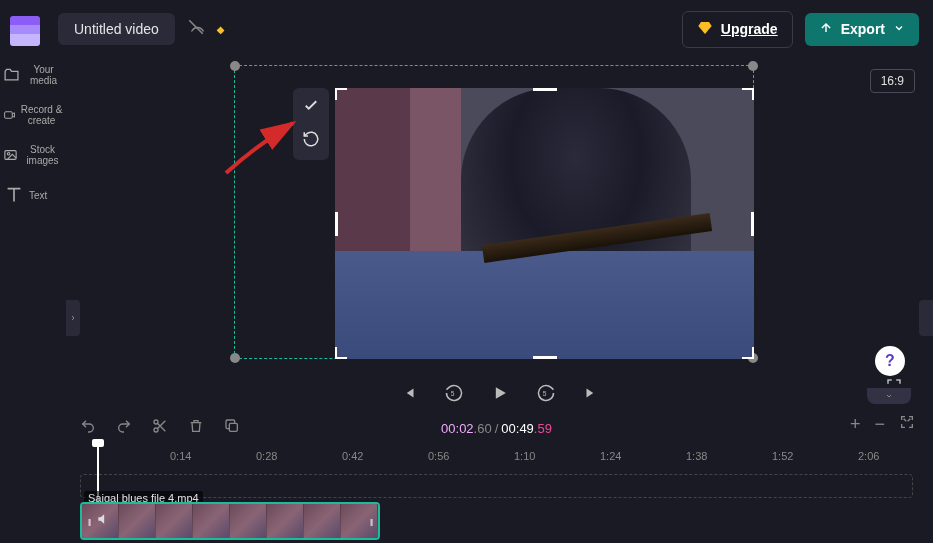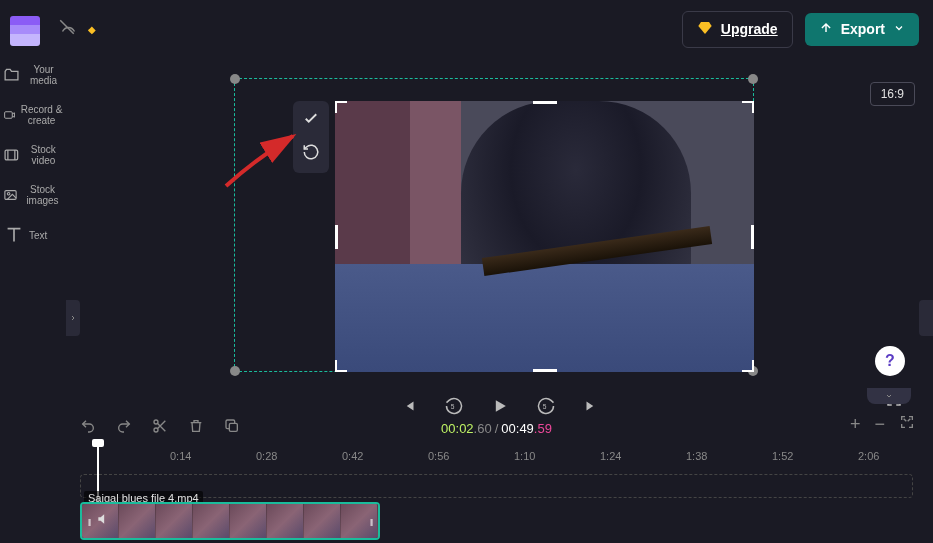--- a/index.html
+++ b/index.html
@@ -10,21 +10,21 @@
 .diamond-mini { color: #fbbf24; font-size: 10px; }
 .spacer { flex: 1; }
 .upgrade-btn { display: flex; align-items: center; gap: 8px; border: 1px solid #3a3a48; border-radius: 6px; padding: 8px 14px; font-size: 14px; font-weight: 600; color: #fff; cursor: pointer; text-decoration: underline; }
 .export-btn { display: flex; align-items: center; gap: 8px; background: #0f766e; border-radius: 6px; padding: 8px 14px; font-size: 14px; font-weight: 600; color: #fff; cursor: pointer; }
 .eyeoff-icon { color: #888; }
 .sidebar { position: absolute; left: 0; top: 58px; width: 66px; height: calc(100% - 58px); display: flex; flex-direction: column; align-items: center; gap: 18px; padding-top: 6px; }
 .side-item { display: flex; align-items: center; gap: 4px; color: #aaa; font-size: 10px; text-align: center; cursor: pointer; width: 60px; }
 .side-item svg { width: 22px; height: 22px; }
 .side-toggle { position: absolute; left: 66px; top: 300px; width: 14px; height: 36px; background: #2a2a38; border-radius: 0 4px 4px 0; display: flex; align-items: center; justify-content: center; color: #888; cursor: pointer; }
 .right-toggle { position: absolute; right: 0; top: 300px; width: 14px; height: 36px; background: #2a2a38; border-radius: 4px 0 0 4px; cursor: pointer; }
-.preview-area { position: absolute; left: 66px; top: 74px; right: 0; height: 350px; }
+.preview-area { position: absolute; left: 66px; top: 61px; right: 0; height: 350px; }
 .aspect-pill { position: absolute; right: 18px; top: 8px; border: 1px solid #4a4a58; border-radius: 4px; padding: 4px 10px; font-size: 12px; cursor: pointer; }
 .canvas-box { position: absolute; left: 168px; top: 4px; width: 520px; height: 294px; border: 1px dashed #1abc9c; }
 .canvas-box .corner { width: 10px; height: 10px; border-radius: 50%; background: #888; position: absolute; }
 .canvas-box .tl { left: -5px; top: -5px; }
 .canvas-box .tr { right: -5px; top: -5px; }
 .canvas-box .bl { left: -5px; bottom: -5px; }
 .canvas-box .br { right: -5px; bottom: -5px; }
 .inner-frame { position: absolute; left: 100px; top: 22px; right: -1px; bottom: -1px; background: #3a3a45; }
 .inner-frame .sel-corner { position: absolute; width: 12px; height: 12px; border: 2px solid #fff; }
 .inner-frame .stl { left: 0; top: 0; border-right: none; border-bottom: none; }
@@ -40,21 +40,21 @@
 .crop-toolbar .tbicon { color: #ddd; cursor: pointer; }
 .arrow-overlay { position: absolute; left: 155px; top: 50px; pointer-events: none; }
 .player-controls { position: absolute; bottom: 8px; left: 0; right: 0; display: flex; align-items: center; justify-content: center; gap: 26px; }
 .player-controls .pc { color: #bbb; cursor: pointer; display: inline-flex; }
 .fullscreen { position: absolute; right: 30px; bottom: 12px; color: #bbb; cursor: pointer; }
 .help-btn { position: absolute; right: 28px; top: 346px; width: 30px; height: 30px; border-radius: 50%; background: #fff; color: #5b3cc4; display: flex; align-items: center; justify-content: center; font-weight: 900; font-size: 16px; cursor: pointer; }
 .panel-handle { position: absolute; right: 22px; top: 388px; width: 44px; height: 16px; background: #323244; border-radius: 0 0 8px 8px; display: flex; align-items: center; justify-content: center; color: #888; cursor: pointer; }
 .timeline-toolbar { position: absolute; left: 80px; top: 414px; right: 20px; height: 28px; display: flex; align-items: center; gap: 20px; }
 .timeline-toolbar .tt { color: #888; cursor: pointer; }
 .tc-wrap { position: absolute; left: 50%; transform: translateX(-50%); font-size: 13px; font-variant-numeric: tabular-nums; }
-.tc-wrap .cur-s { color: #bef264; }
+.tc-wrap .cur-s { color: #f0abfc; }
 .tc-wrap .cur-ms { color: #888; }
 .tc-wrap .sep { color: #888; margin: 0 3px; }
 .tc-wrap .tot-s { color: #ffffff; }
 .tc-wrap .tot-ms { color: #ec4899; }
 .zoom-controls { position: absolute; right: 18px; top: 414px; display: flex; gap: 14px; align-items: center; }
 .zoom-controls span { color: #888; cursor: pointer; font-size: 18px; }
 .ruler { position: absolute; left: 80px; top: 444px; right: 0; height: 26px; }
 .ruler .tick { position: absolute; top: 6px; color: #888; font-size: 11px; }
 .playhead { position: absolute; left: 97px; top: 442px; width: 2px; height: 92px; background: #fff; }
 .playhead::before { content: ''; position: absolute; left: -5px; top: -3px; width: 12px; height: 8px; background: #fff; border-radius: 2px; }
@@ -69,20 +69,21 @@
 .guitarist { width: 100%; height: 100%; position: relative; overflow: hidden; background: linear-gradient(90deg, #5a3a4a 0%, #5a3a4a 18%, #7a5565 18%, #7a5565 30%, #4a4a5a 30%, #4a4a5a 100%); }
 .guitarist::before { content: ''; position: absolute; left: 30%; top: 0; width: 55%; height: 85%; background: radial-gradient(ellipse at 50% 30%, #2a2a3a 0%, #1a1a28 40%, #3a3a4a 100%); border-radius: 40% 40% 30% 30%; }
 .guitarist::after { content: ''; position: absolute; left: 0; bottom: 0; width: 100%; height: 40%; background: linear-gradient(180deg, #4a5a8a 0%, #3a4a7a 100%); }
 .guitar-neck { position: absolute; left: 35%; top: 52%; width: 55%; height: 18px; background: linear-gradient(180deg, #3a2a1a, #1a1208); transform: rotate(-8deg); z-index: 2; }
 </style>
 </head>
 <body>
 
 <div class="topbar">
   <div class="logo"></div>
+  <div class="title-pill">Untitled video</div>
   <span class="eyeoff-icon">
     <svg width="18" height="18" viewBox="0 0 24 24" fill="none" stroke="currentColor" stroke-width="2">
         <path d="M6 18c4-7 12-7 16 0"></path>
         <path d="M3 3l18 18"></path>
       </svg>
   </span>
   <span class="diamond-mini">◆</span>
   <div class="spacer"></div>
   <div class="upgrade-btn">
     <span style="color:#fbbf24">
@@ -113,27 +114,20 @@
         <path d="M3 7l2-3h5l2 3h9v12H3z"></path>
       </svg>
     <span>Your media</span>
   </div>
   <div class="side-item">
     <svg viewBox="0 0 24 24" fill="none" stroke="currentColor" stroke-width="1.8">
         <rect x="3" y="6" width="14" height="12" rx="2"></rect>
         <path d="M17 10l4-2v8l-4-2"></path>
       </svg>
     <span>Record &amp; create</span>
-  </div>
-  <div class="side-item">
-    <svg viewBox="0 0 24 24" fill="none" stroke="currentColor" stroke-width="1.8">
-        <rect x="3" y="5" width="18" height="14" rx="2"></rect>
-        <path d="M7 5v14M17 5v14"></path>
-      </svg>
-    <span>Stock video</span>
   </div>
   <div class="side-item">
     <svg viewBox="0 0 24 24" fill="none" stroke="currentColor" stroke-width="1.8">
         <rect x="3" y="5" width="18" height="14" rx="2"></rect>
         <circle cx="9" cy="10" r="2"></circle>
         <path d="M21 17l-6-6-8 8"></path>
       </svg>
     <span>Stock images</span>
   </div>
   <div class="side-item">

